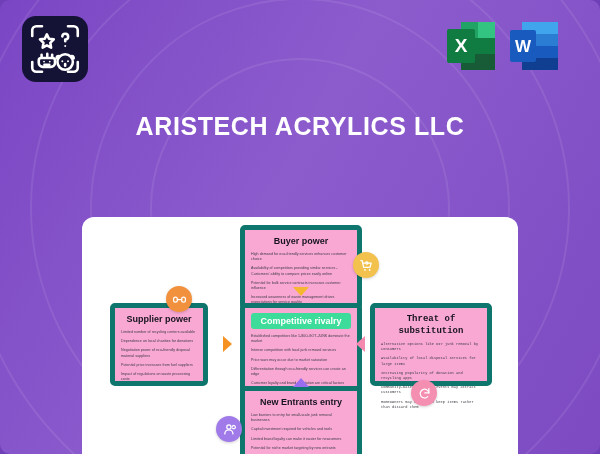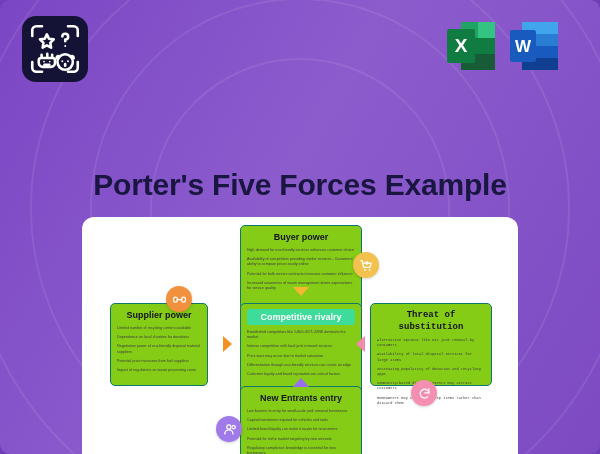--- a/index.html
+++ b/index.html
@@ -74,22 +74,22 @@
     left: 82px; top: 217px;
     width: 436px; height: 260px;
     background: #ffffff;
     border-radius: 12px 12px 0 0;
     overflow: hidden;
   }
 
   
   .force-box {
     position: absolute;
-    background: #84cc16;
-    border: 1px solid #0f766e;
+    background: #f9a8d4;
+    border: 5px solid #0f766e;
     border-radius: 5px;
     padding: 5px 6px 6px 6px;
   }
   .force-title {
     text-align: center;
     font-size: 9px;
     font-weight: bold;
     color: #16131f;
     margin-bottom: 5px;
     line-height: 12px;
@@ -195,21 +195,21 @@
     <svg viewBox="0 0 52 52" width="52" height="52">
       <rect x="14" y="2" width="36" height="12" fill="#41a5ee"></rect>
       <rect x="14" y="14" width="36" height="12" fill="#2b7cd3"></rect>
       <rect x="14" y="26" width="36" height="12" fill="#185abd"></rect>
       <rect x="14" y="38" width="36" height="12" fill="#103f91"></rect>
       <rect x="2" y="10" width="26" height="32" rx="2" fill="#185abd"></rect>
       <text x="15" y="32" font-family="'Liberation Sans',sans-serif" font-size="17" font-weight="bold" fill="#ffffff" text-anchor="middle">W</text>
     </svg>
   </div>
 
-  <div id="doc-title">Porter's Five Forces Example</div>
+  <div id="company-name">ARISTECH ACRYLICS LLC</div>
 
   <div id="card">
 
     <div class="force-box" id="box-buyer">
       <div class="force-title">Buyer power</div>
       <ul class="force-list">
         <li>High demand for eco-friendly services enhances customer choice</li>
         <li>Availability of competitors providing similar services - Customers' ability to compare prices easily online</li>
         <li>Potential for bulk service contracts increases customer influence</li>
         <li>Increased awareness of waste management drives expectations for service quality</li>

